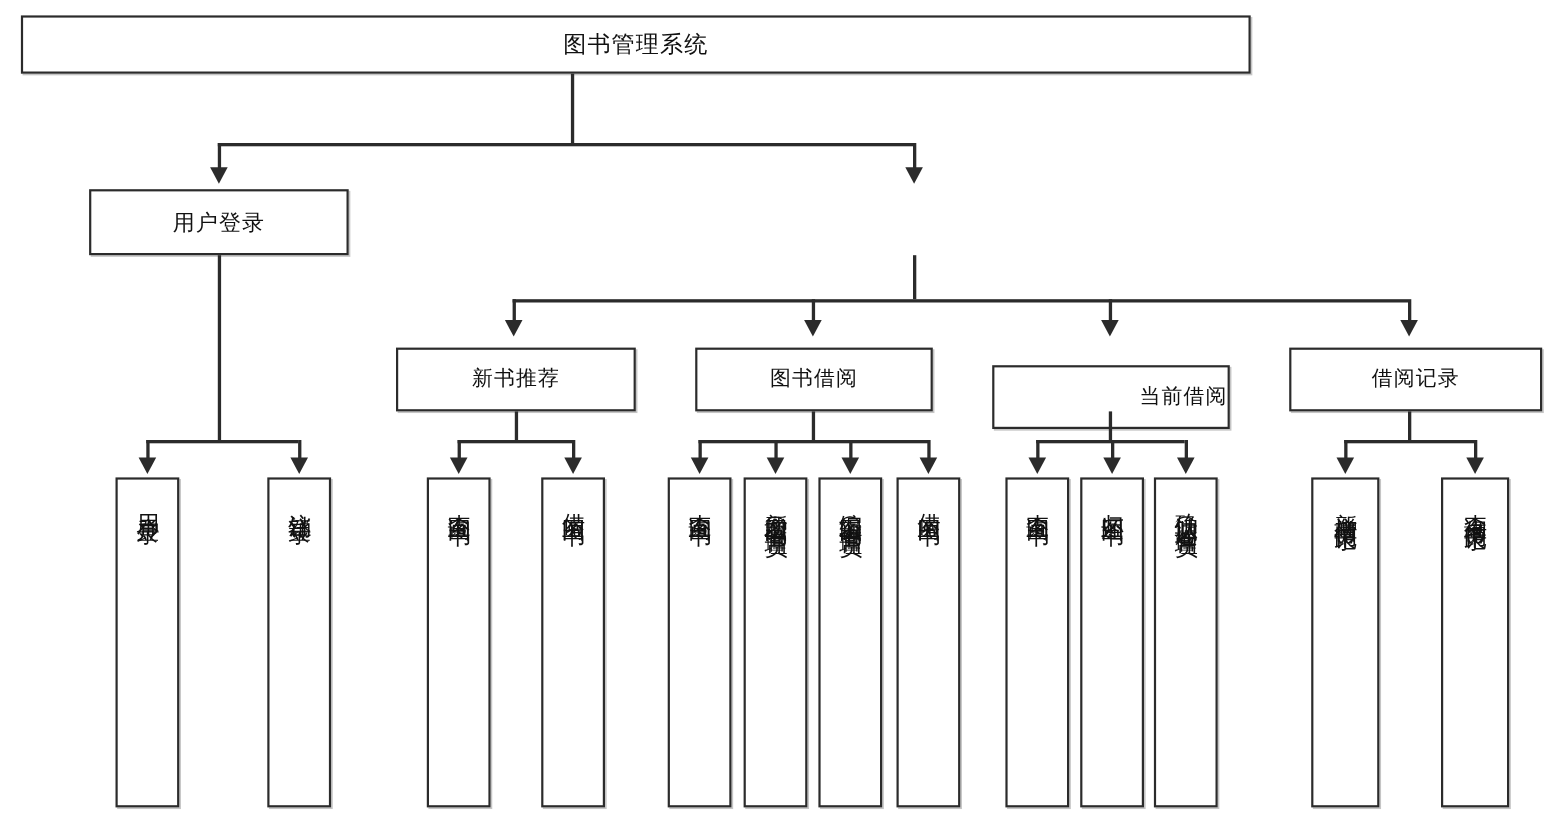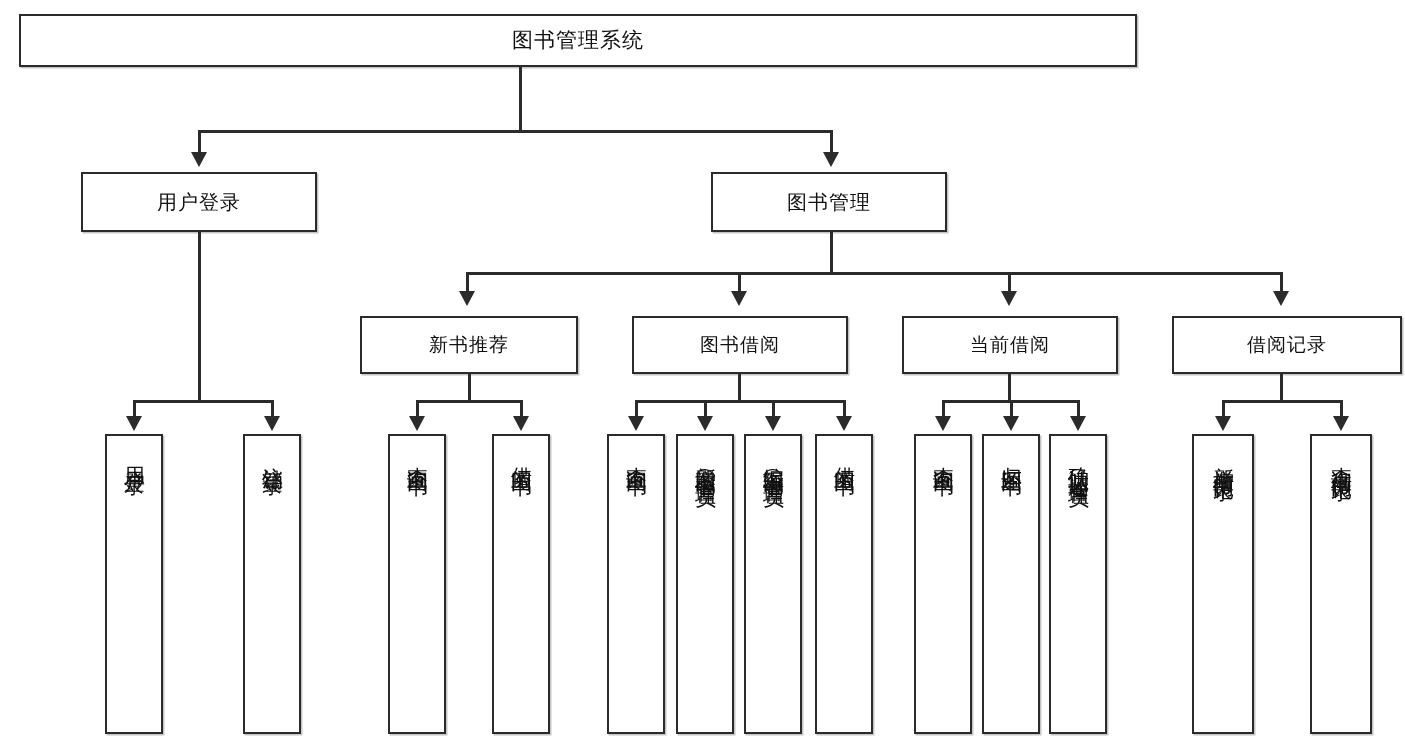--- a/index.html
+++ b/index.html
@@ -96,23 +96,20 @@
 
   <div class="ln v" style="left:198px;top:130px;height:24px;"></div>
   <div class="arrow" style="left:191px;top:152px;"></div>
   <div class="ln v" style="left:830px;top:130px;height:24px;"></div>
   <div class="arrow" style="left:823px;top:152px;"></div>
 
   <div class="node lvl1" style="left:81px;top:172px;width:236px;height:60px;">
     <span>用户登录</span>
   </div>
 
-  <div class="node lvl1" style="left:711px;top:172px;width:236px;height:60px;">
-    <span>图书管理</span>
-  </div>
 
   <div class="ln v" style="left:198px;top:232px;height:168px;"></div>
   <div class="ln h" style="left:133px;top:400px;width:138px;"></div>
   <div class="ln v" style="left:133px;top:400px;height:18px;"></div>
   <div class="arrow" style="left:126px;top:416px;"></div>
   <div class="ln v" style="left:271px;top:400px;height:18px;"></div>
   <div class="arrow" style="left:264px;top:416px;"></div>
 
   <div class="ln v" style="left:830px;top:232px;height:40px;"></div>
   <div class="ln h" style="left:466px;top:272px;width:814px;"></div>
@@ -126,21 +123,21 @@
   <div class="arrow" style="left:1273px;top:291px;"></div>
 
   <div class="node lvl2" style="left:360px;top:316px;width:218px;height:58px;">
     <span>新书推荐</span>
   </div>
 
   <div class="node lvl2" style="left:632px;top:316px;width:216px;height:58px;">
     <span>图书借阅</span>
   </div>
 
-  <div class="node lvl2" style="left:902px;top:316px;width:216px;height:58px;">
+  <div class="node lvl2" style="left:902px;top:332px;width:216px;height:58px;justify-content:flex-end;">
     <span>当前借阅</span>
   </div>
 
   <div class="node lvl2" style="left:1172px;top:316px;width:230px;height:58px;">
     <span>借阅记录</span>
   </div>
 
   <div class="ln v" style="left:468px;top:374px;height:26px;"></div>
   <div class="ln h" style="left:416px;top:400px;width:106px;"></div>
   <div class="ln v" style="left:416px;top:400px;height:18px;"></div>

